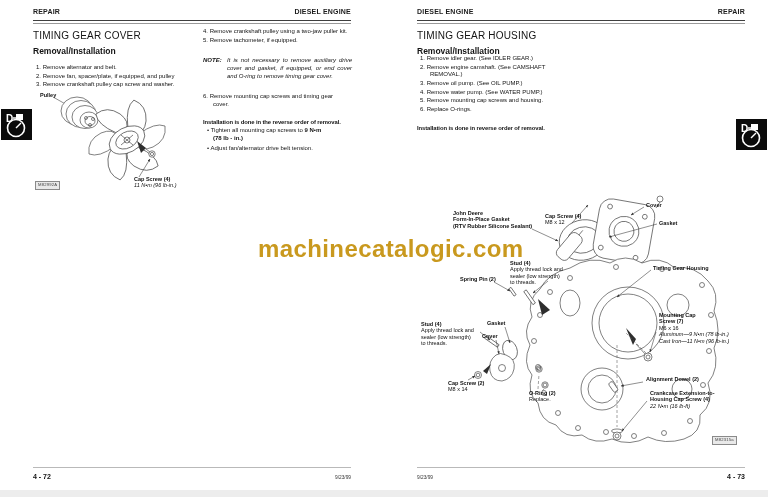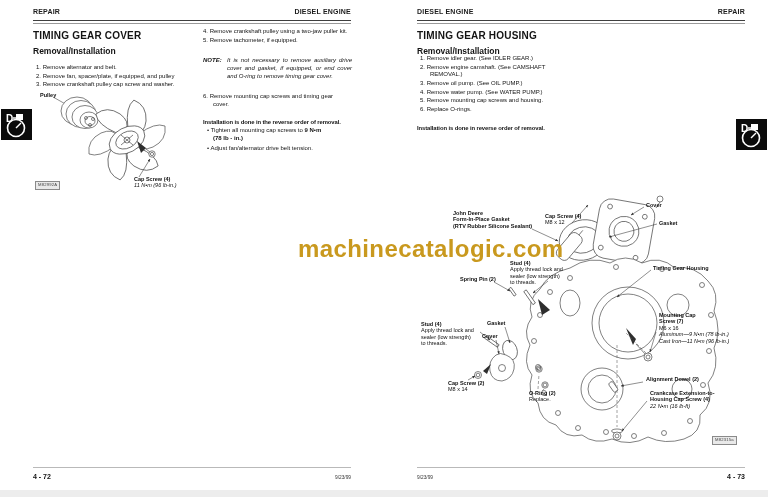--- a/index.html
+++ b/index.html
@@ -2,38 +2,38 @@
 <html><head>
 <meta charset="utf-8">
 <style>
   html,body{margin:0;padding:0;background:#fff;}
   #canvas{position:relative;width:768px;height:497px;background:#ffffff;overflow:hidden;
           font-family:"Liberation Sans",sans-serif;color:#141414;}
   .abs{position:absolute;}
   .hdrrow{display:flex;justify-content:space-between;align-items:flex-end;}
   .hdr{font-size:7px;font-weight:bold;letter-spacing:.2px;color:#1c1c1c;}
   .rule2{height:1.5px;border-top:1.7px solid #3f3f3f;border-bottom:1px solid #9a9a9a;}
-  .h1{font-size:10px;font-weight:bold;letter-spacing:.2px;}
+  .h1{font-size:10px;font-weight:normal;letter-spacing:.2px;}
   .h2{font-size:8.5px;font-weight:bold;}
   .body,.step{font-size:6px;line-height:1.25;}
   .step{padding-left:10px;text-indent:-10px;margin-bottom:1.2px;}
   .notewrap{font-size:6px;font-style:italic;line-height:1.3;text-align:justify;}
   .instal{font-size:5.9px;font-weight:bold;white-space:nowrap;letter-spacing:-.1px;}
   .bullet{font-size:6px;line-height:1.3;padding-left:6px;text-indent:-6px;margin-bottom:2px;}
   .lbl{position:absolute;font-size:5.5px;font-weight:bold;line-height:1.18;color:#101010;}
   .rg{font-weight:normal;display:block;}
   .it{font-weight:normal;font-style:italic;display:block;}
   .bl{display:block;}
   .figcode{position:absolute;font-size:4.2px;line-height:6.5px;color:#444;background:#e9e9e9;
            border:1px solid #8a8a8a;padding:0 2px;letter-spacing:.2px;}
   .ftr-rule{height:0;border-top:1px solid #b9b9b9;}
   .ftr-page{font-size:7px;font-weight:bold;}
   .ftr-date{font-size:4.8px;color:#333;}
   .cicon{position:absolute;width:31px;height:31px;background:#0b0b0b;}
-  .wm{position:absolute;font-weight:bold;font-size:24px;letter-spacing:.4px;white-space:nowrap;margin-left:40px;}
+  .wm{position:absolute;font-weight:bold;font-size:24px;letter-spacing:.4px;white-space:nowrap;}
   .botstrip{position:absolute;left:0;top:490px;width:768px;height:7px;background:#ededed;}
   svg{display:block;}
   svg .ln{stroke:#4a4a4a;stroke-width:.7;fill:none;}
   svg .lnw{stroke:#4a4a4a;stroke-width:.7;fill:#fff;}
   svg .ld{stroke:#333;stroke-width:.55;fill:none;}
   svg .dsh{stroke:#555;stroke-width:.55;fill:none;stroke-dasharray:3 2;}
   svg .blk{fill:#2e2e2e;stroke:none;}
 </style>
 </head>
 <body>

